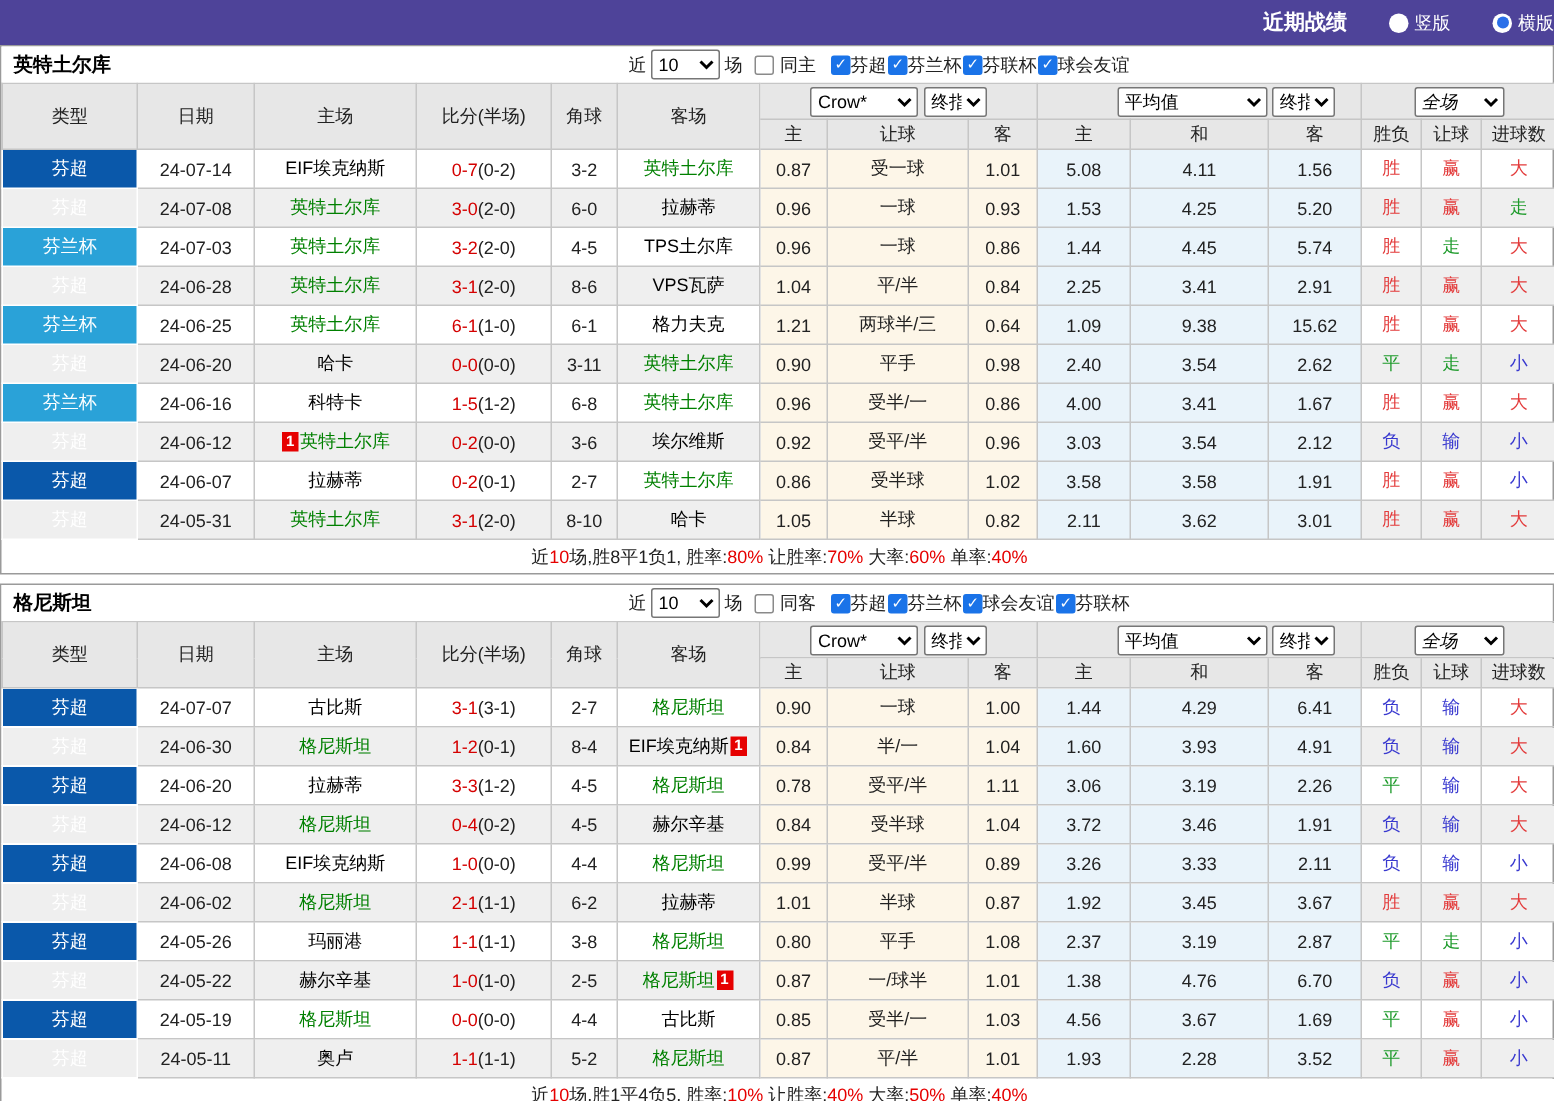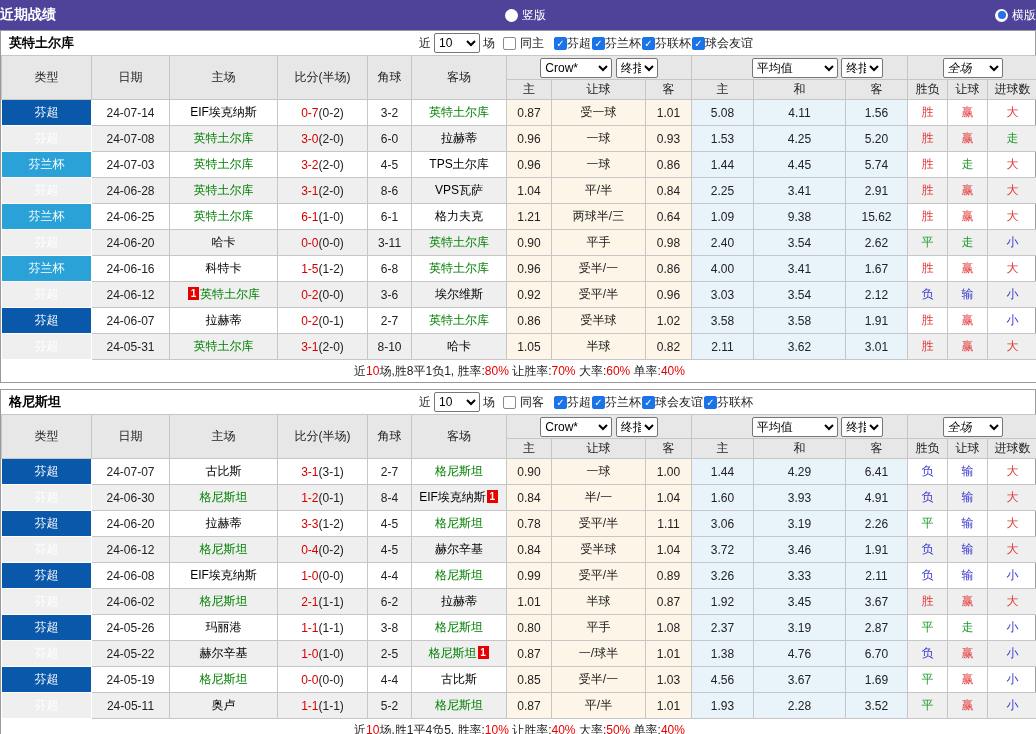--- a/index.html
+++ b/index.html
@@ -1,18 +1,18 @@
 <!DOCTYPE html>
 <html><head>
 <meta charset="utf-8">
 <style>
   html,body{margin:0;padding:0;background:#fff;}
   body{width:1036px;font-family:"Liberation Sans","DejaVu Sans",sans-serif;font-size:12px;color:#222;}
   
-  .topbar{height:30px;background:#4e4399;color:#fff;display:flex;align-items:center;justify-content:space-between;gap:28px;}
+  .topbar{height:30px;background:#4e4399;color:#fff;display:flex;align-items:center;justify-content:flex-end;gap:28px;}
   .topbar .title{font-weight:bold;font-size:14px;}
   .radio-opt{display:inline-flex;align-items:center;gap:4px;font-size:12px;cursor:pointer;}
   .radio{width:13px;height:13px;border-radius:50%;background:#fff;display:inline-block;position:relative;}
   .radio.sel::after{content:"";position:absolute;left:2.5px;top:2.5px;right:2.5px;bottom:2.5px;background:#2a6fe8;border-radius:50%;}
   
   .section{border:1px solid #9a9a9a;}
   .section + .section{margin-top:6px;}
   .team-row{height:24px;position:relative;display:flex;align-items:center;background:#fff;}
   .team-name{font-weight:bold;font-size:13px;padding-left:8px;color:#000;}
   .filters{position:absolute;left:418px;top:0;height:24px;display:flex;align-items:center;white-space:nowrap;}
@@ -21,21 +21,21 @@
   .filters .suffix{margin-right:8px;}
   .cb{display:inline-block;width:13px;height:13px;box-sizing:border-box;border-radius:2px;background:#fff;border:1px solid #8a8a8a;text-align:center;line-height:11px;font-size:10px;vertical-align:middle;cursor:pointer;}
   .cb.checked{background:#1a73e8;border-color:#1a73e8;color:#fff;font-weight:bold;}
   .cb.venue{margin-right:4px;}
   .venue-lbl{margin-right:10px;}
   .lg-lbl{margin-right:1px;}
   select{font-size:12px;height:20px;border:1px solid #767676;border-radius:2px;background:#fff;color:#000;}
   .sel-matches{width:46px;}
   .sel-crow{width:72px;}
   .sel-final{width:42px;}
-  .sel-avg{width:86px;margin-left:36px;}
+  .sel-avg{width:100px;margin-left:36px;}
   .sel-full{width:60px;font-style:italic;}
   
   table{border-collapse:collapse;table-layout:fixed;width:1036px;font-size:12px;}
   th,td{border:1px solid #c6c6c6;text-align:center;padding:0;height:25px;overflow:hidden;white-space:nowrap;}
   thead th{background:#e7e7e7;font-weight:normal;color:#222;}
   thead tr.selrow th{height:23px;background:#e7e7e7;}
   thead tr.subrow th{height:19px;}
   tbody tr:nth-child(even) td:not(.c-cream):not(.c-blue){background:#efefef;}
   td.league{color:#fff;border-color:#fff;font-size:12px;}
   td.lg-super{background:#0a58aa;}

